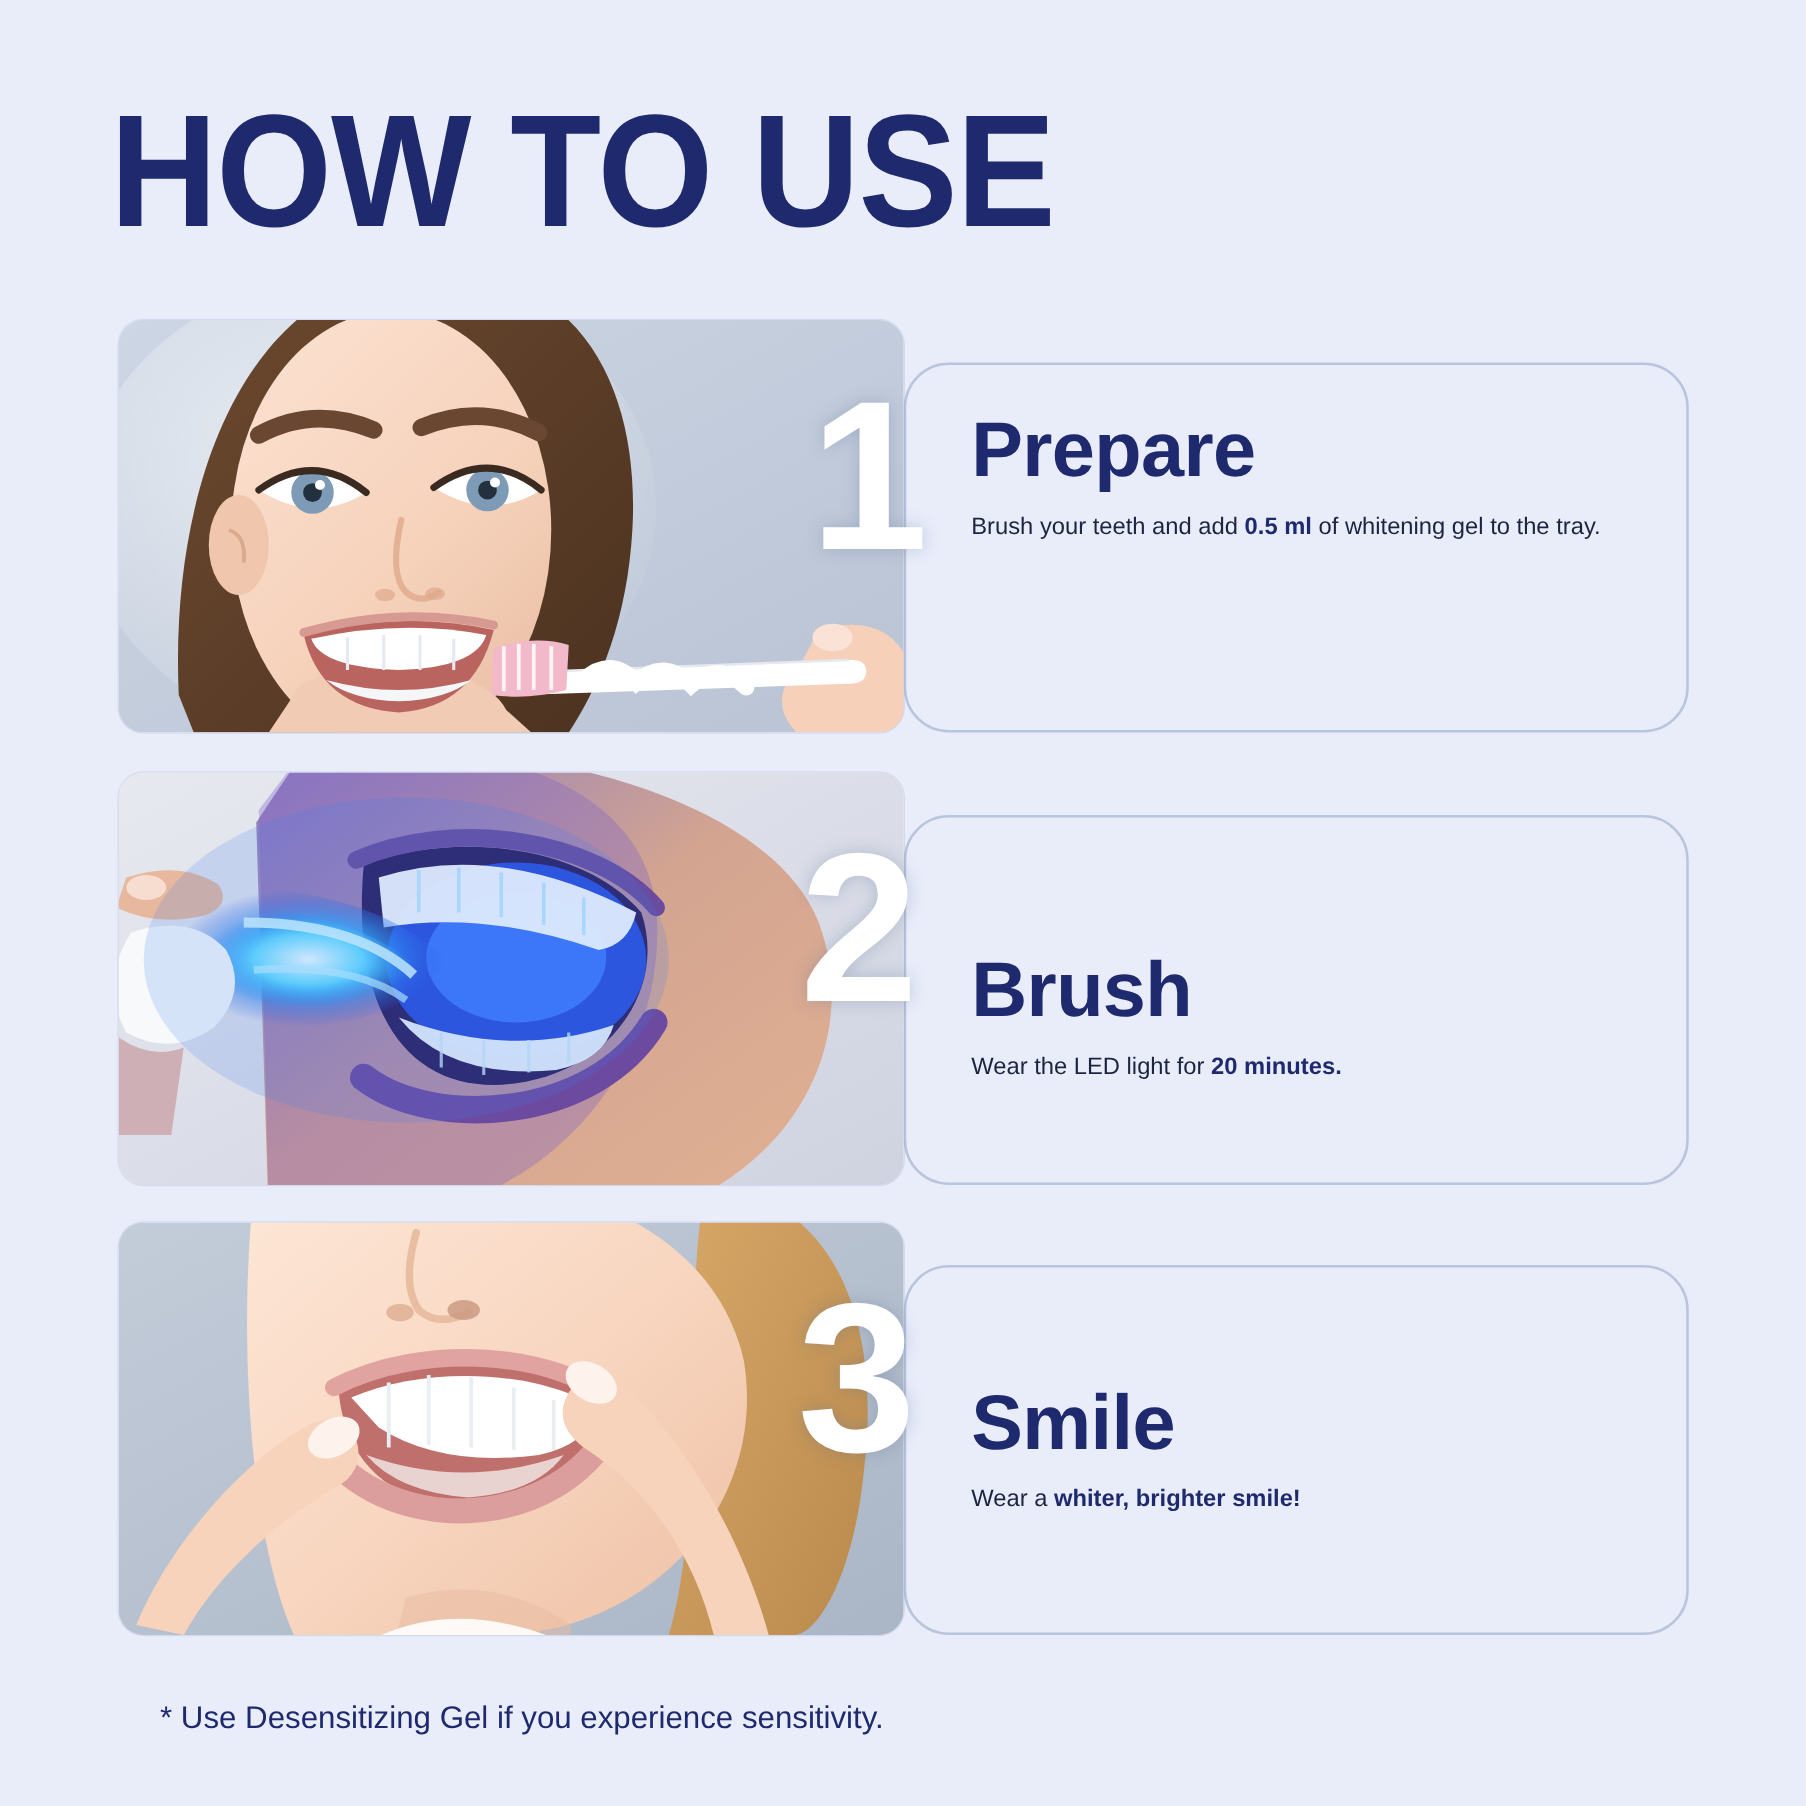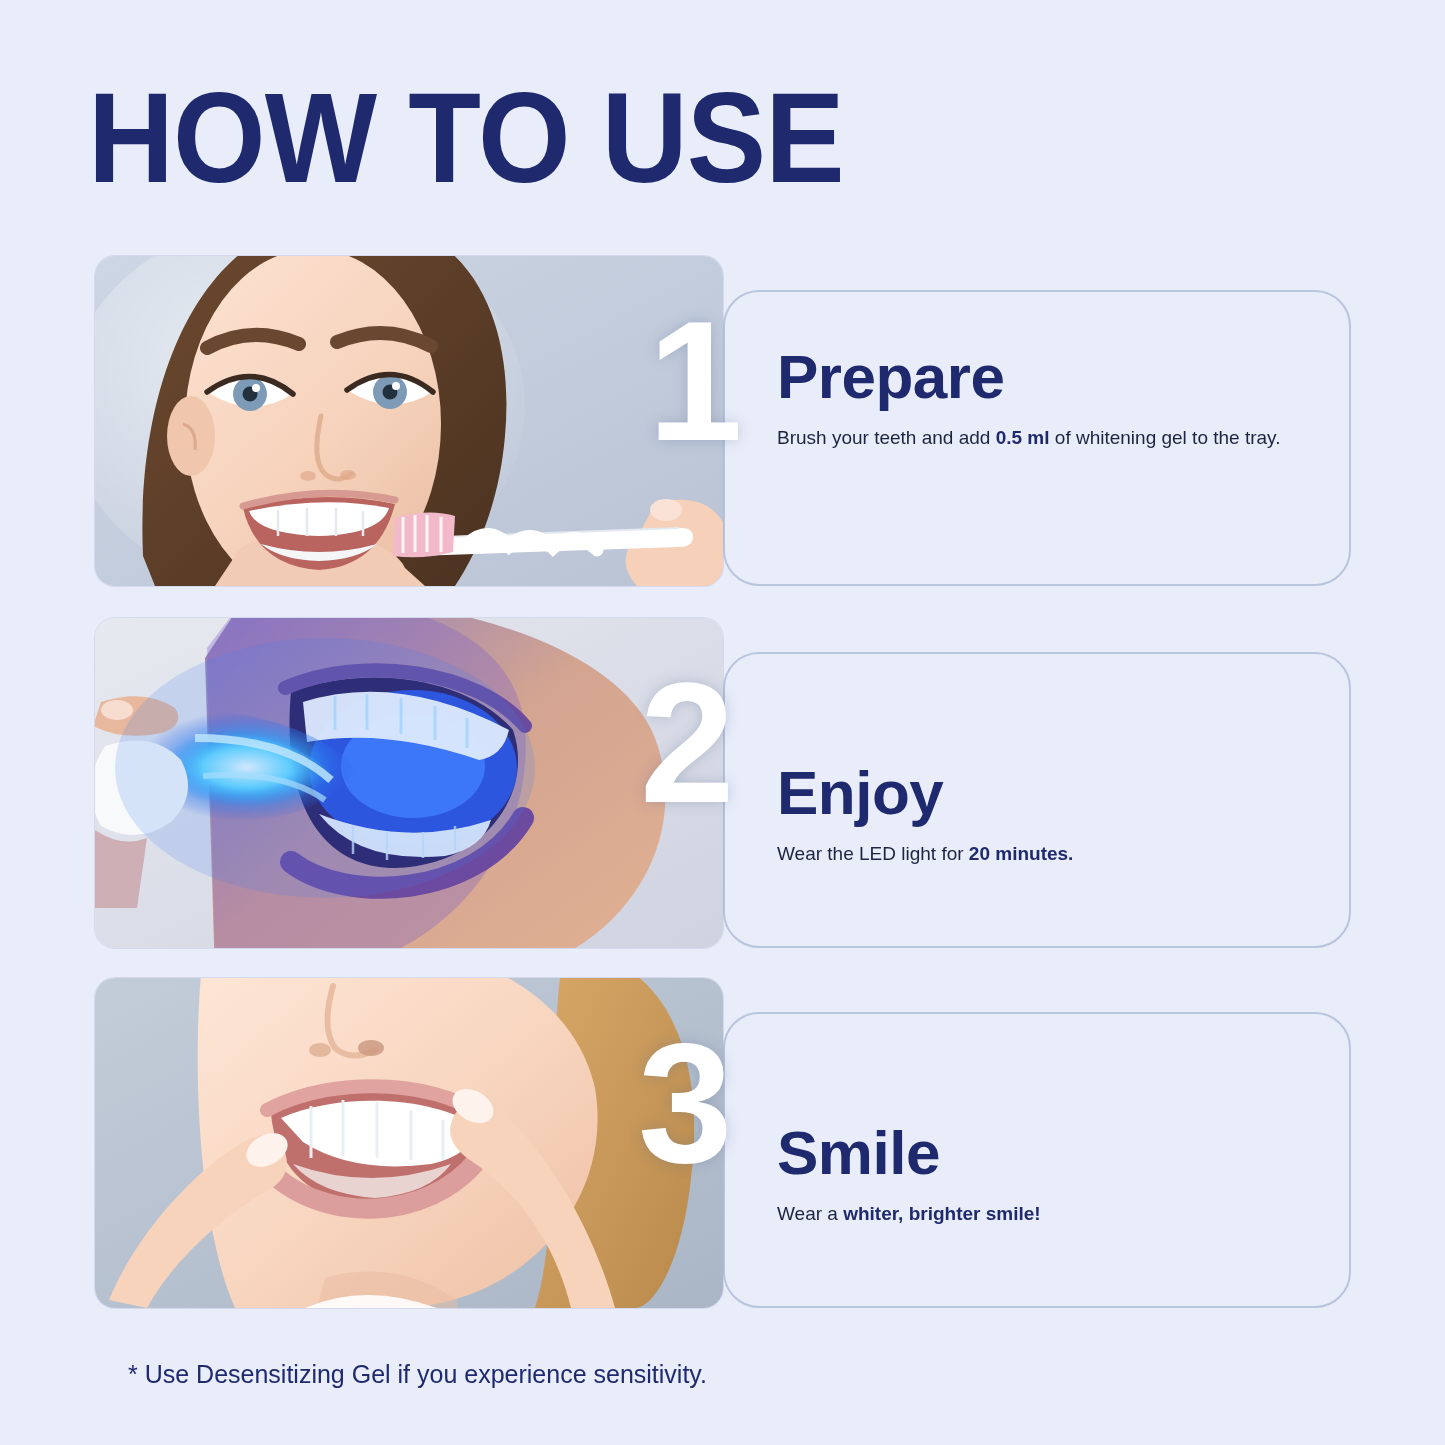--- a/index.html
+++ b/index.html
@@ -52,23 +52,23 @@
     background: transparent;
     z-index: 1;
   }
 
   .step-text {
     position: absolute;
     left: 777px;
     z-index: 3;
     width: 545px;
   }
-  .step-1 .step-text { top: 88px; }
+  .step-1 .step-text { top: 72px; }
   .step-2 .step-text { top: 142px; }
-  .step-3 .step-text { top: 142px; }
+  .step-3 .step-text { top: 128px; }
 
   .step-heading {
     font-size: 62px;
     font-weight: 700;
     color: #1f2a6e;
     line-height: 1.05;
     letter-spacing: -0.5px;
     margin-bottom: 16px;
   }
 
@@ -286,21 +286,21 @@
         <path d="M6 84 q44 -14 74 6 q10 16 -10 24 q-40 10 -72 -6 Z" fill="#e7b89e"></path>
         <ellipse cx="22" cy="92" rx="16" ry="10" fill="#f7ddd0"></ellipse>
 
         <ellipse cx="230" cy="150" rx="210" ry="130" fill="#3b82f6" opacity="0.18"></ellipse>
       </svg>
     </div>
 
     <div class="step-number">2</div>
 
     <div class="step-text">
-      <div class="step-heading">Enjoy</div>
+      <div class="step-heading">Brush</div>
       <div class="step-body">
         <span>Wear the LED light for </span><b>20 minutes.</b><span></span>
       </div>
     </div>
   </div>
 
   <div class="step step-3">
 
     <div class="step-card"></div>
 

